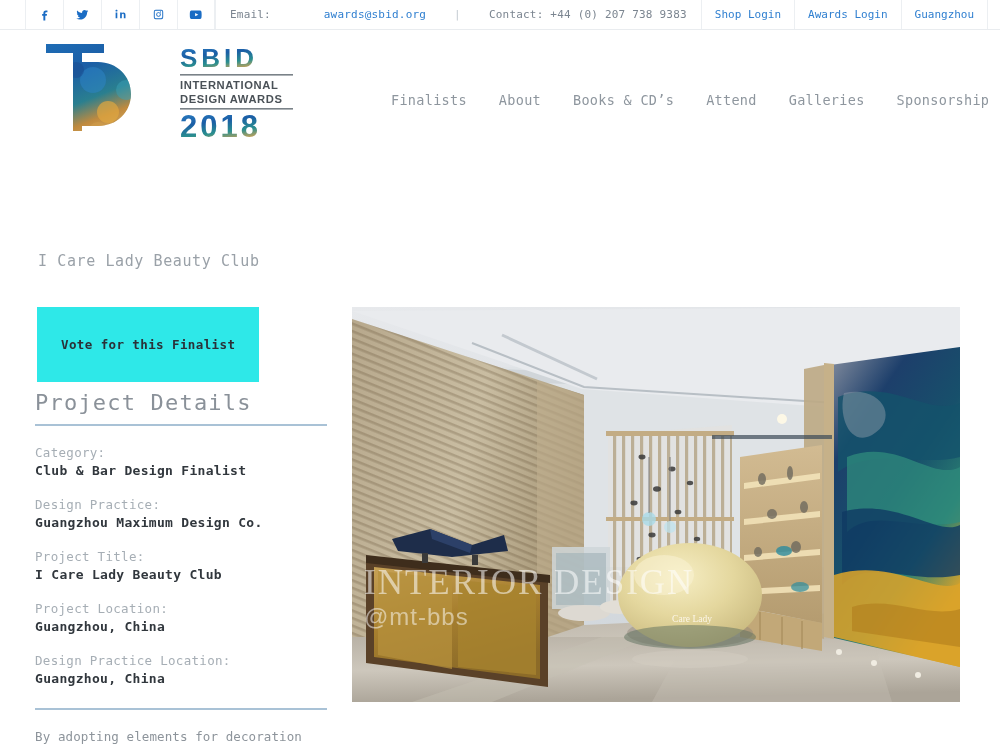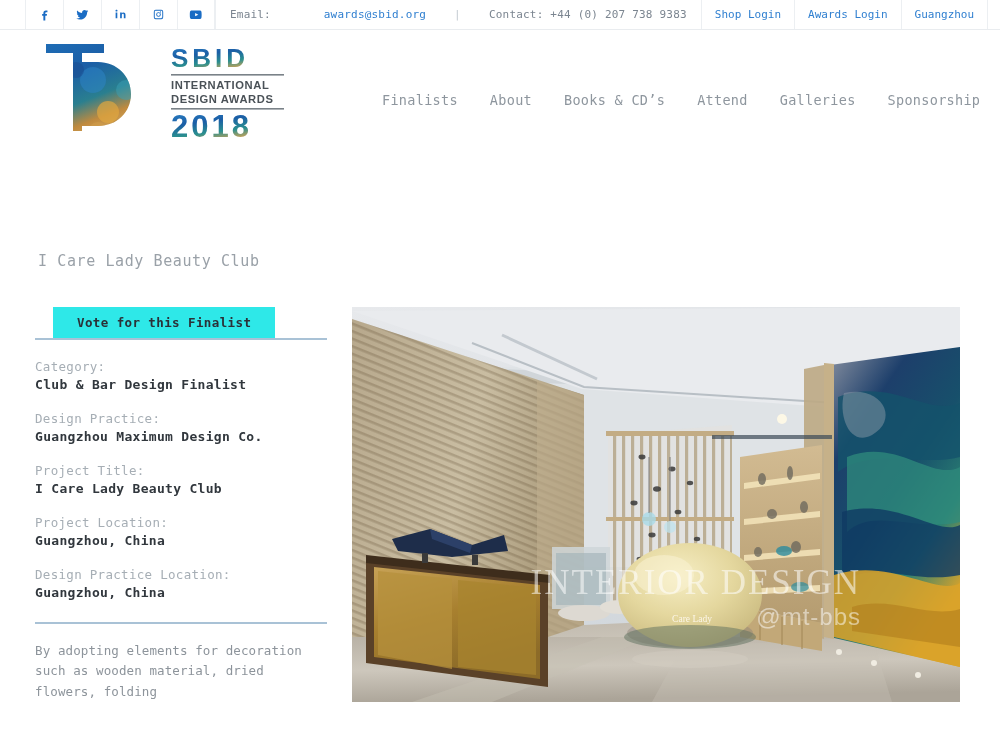--- a/index.html
+++ b/index.html
@@ -56,21 +56,21 @@
   .header {
     height: 130px;
     display: flex;
     align-items: center;
     position: relative;
   }
   .logo-wrap {
     margin-left: 38px;
     display: flex;
     align-items: center;
-    gap: 21px;
+    gap: 30px;
     width: 270px;
   }
   .logo-id { width: 112px; height: 110px; display:block; }
   .logo-text { width: 115px; }
   .logo-text svg { display:block; width: 115px; height: 100px; }
 
   
   .nav {
     display: flex;
     align-items: center;
@@ -105,22 +105,22 @@
 
   .vote-btn {
     display: inline-block;
     background: #2ee8e8;
     color: #2b3138;
     border: none;
     font-family: "DejaVu Sans Mono","Liberation Mono", monospace;
     font-size: 12.5px;
     font-weight: bold;
     letter-spacing: .4px;
-    padding: 8px 24px;
-    margin-left: 18px;
+    padding: 30px 24px;
+    margin-left: 2px;
     cursor: pointer;
   }
 
   .details-head {
     font-size: 22px;
     color: #8a9199;
     letter-spacing: 1.2px;
     margin-top: 8px;
     padding-bottom: 9px;
     font-weight: normal;
@@ -158,23 +158,23 @@
     width: 608px;
     height: 395px;
     position: relative;
     overflow: hidden;
     background: #b9b2a4;
   }
   .photo svg { display:block; width:608px; height:395px; }
 
   .wm {
     position: absolute;
-    left: 0; top: 258px;
+    left: 12px; top: 258px;
     width: 509px;
-    text-align: right;
+    text-align: left;
     pointer-events: none;
   }
   .wm-main {
     font-family: "Liberation Serif","DejaVu Serif", serif;
     font-size: 35px;
     letter-spacing: 2px;
     color: rgba(255,255,255,0.55);
     line-height: 1;
   }
   .wm-sub {
@@ -289,20 +289,21 @@
 
   </div>
 </div>
 
 <div class="page-title">I Care Lady Beauty Club</div>
 
 <div class="content">
 
   <div class="left-col">
     <button class="vote-btn">Vote for this Finalist</button>
+    <h2 class="details-head">Project Details</h2>
     <div class="rule"></div>
 
     <div class="detail-block">
       <div class="detail-label">Category:</div>
       <div class="detail-value">Club &amp; Bar Design Finalist</div>
     </div>
     <div class="detail-block">
       <div class="detail-label">Design Practice:</div>
       <div class="detail-value">Guangzhou Maximum Design Co.</div>
     </div>

